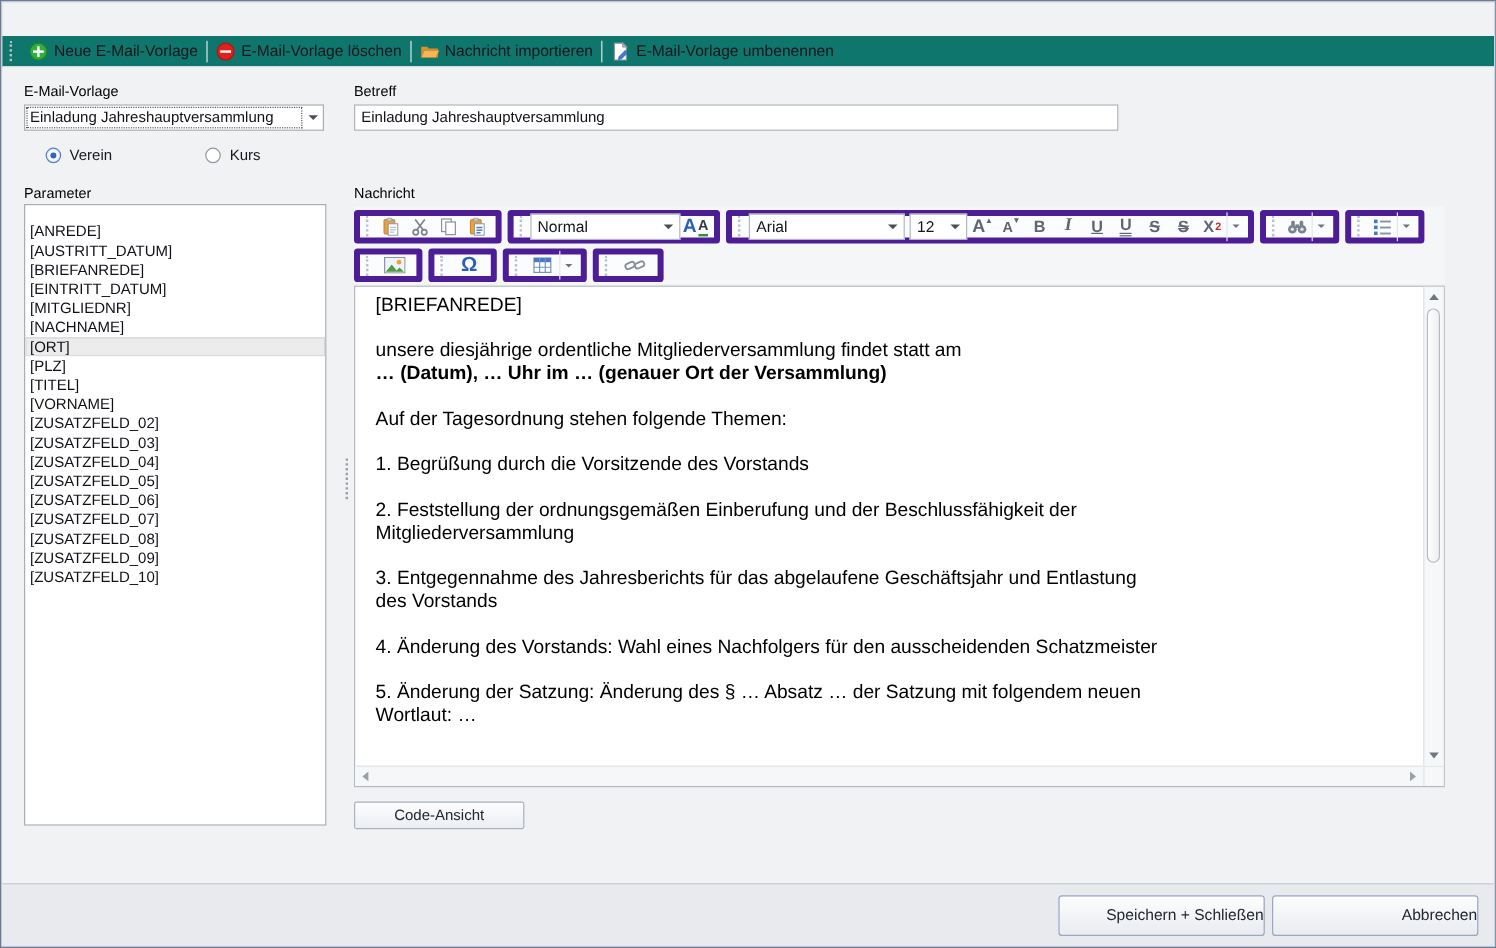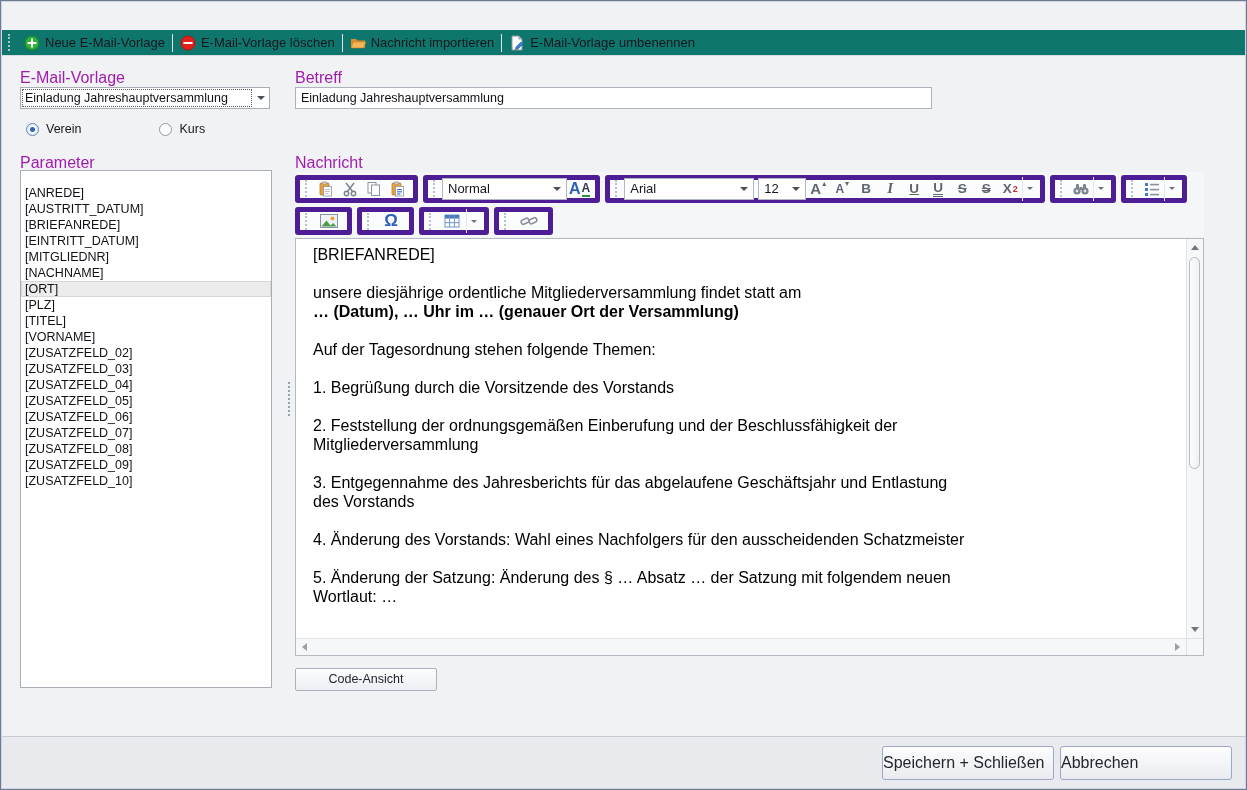--- a/index.html
+++ b/index.html
@@ -27,34 +27,34 @@
     position:absolute; left:1px; top:29px; right:1px; height:26px;
     background:#0f766e; border-bottom:1px solid #d8dce3;
     display:flex; align-items:center; padding:0 4px;
   }
   .grip { width:5px; height:17px; border-left:2px dotted #b9c0cc; margin:0 4px 0 2px; }
   .mt-item { display:flex; align-items:center; gap:5px; padding:0 7px; height:22px; font-size:13px; color:#16171c; cursor:default; }
   .mt-sep { width:1px; height:18px; background:#e0e3e9; }
   .ico16 { width:16px; height:16px; display:inline-block; }
   
   .content { position:absolute; left:1px; top:55px; right:1px; height:682px; background:#f1f2f4; }
-  .lbl { position:absolute; font-size:16px; color:#a21caf; }
+  .lbl { position:absolute; font-size:12px; color:#000000; }
   
   .combo {
     position:absolute; left:18px; top:31px; width:250px; height:22px;
     background:#fff; border:1px solid #a8adb6; display:flex; align-items:center;
   }
   .combo .focus-text {
     flex:1; margin:1px 1px 1px 2px; padding:1px 2px; font-size:12.5px; color:#101116;
     outline:1px dotted #5c5c5c; white-space:nowrap; overflow:hidden;
   }
   .combo-arrow { width:17px; height:100%; display:flex; align-items:center; justify-content:center; }
   .tri-down { width:0; height:0; border-left:4px solid transparent; border-right:4px solid transparent; border-top:4px solid #4a4f58; }
   
-  .radio-row { position:absolute; left:24px; top:66px; display:flex; gap:78px; }
+  .radio-row { position:absolute; left:36px; top:66px; display:flex; gap:78px; }
   .radio { display:flex; align-items:center; gap:7px; font-size:12.5px; color:#17181d; }
   .rdot { width:13px; height:13px; border-radius:50%; border:1px solid #8e97a3; background:#fff; position:relative; }
   .rdot.sel { border-color:#5a82c0; box-shadow: inset 0 0 2px #a9c4e8; }
   .rdot.sel::after { content:""; position:absolute; left:3px; top:3px; width:5px; height:5px; border-radius:50%; background:#2f63c4; }
   
   .param-list {
     position:absolute; left:18px; top:114px; width:252px; height:518px;
     background:#fff; border:1px solid #a8adb6; padding-top:14px; overflow:hidden;
   }
   .list-item { height:16px; line-height:16px; padding-left:4px; font-size:12.5px; color:#0f1116; white-space:nowrap; }
@@ -125,22 +125,22 @@
     font-size:12.5px; color:#22262e; text-align:center; line-height:21px; cursor:default;
   }
   
   .bottombar {
     position:absolute; left:1px; right:1px; bottom:1px; height:52px;
     background:#e8eaee; border-top:1px solid #c7cbd4;
     display:flex; align-items:center; justify-content:flex-end; gap:6px; padding-right:13px;
   }
   .btm-btn {
     width:172px; height:34px; border:1px solid #9aa7c7; border-radius:3px;
-    background:linear-gradient(#fdfdfe,#e9ebef); font-size:16px; color:#22262e;
-    text-align:left; line-height:32px; cursor:default;
+    background:linear-gradient(#fdfdfe,#e9ebef); font-size:13px; color:#22262e;
+    text-align:right; line-height:32px; cursor:default;
   }
 </style>
 </head>
 <body>
 
 <div class="window">
 
 
   <div class="main-toolbar">
     <div class="grip"></div>

